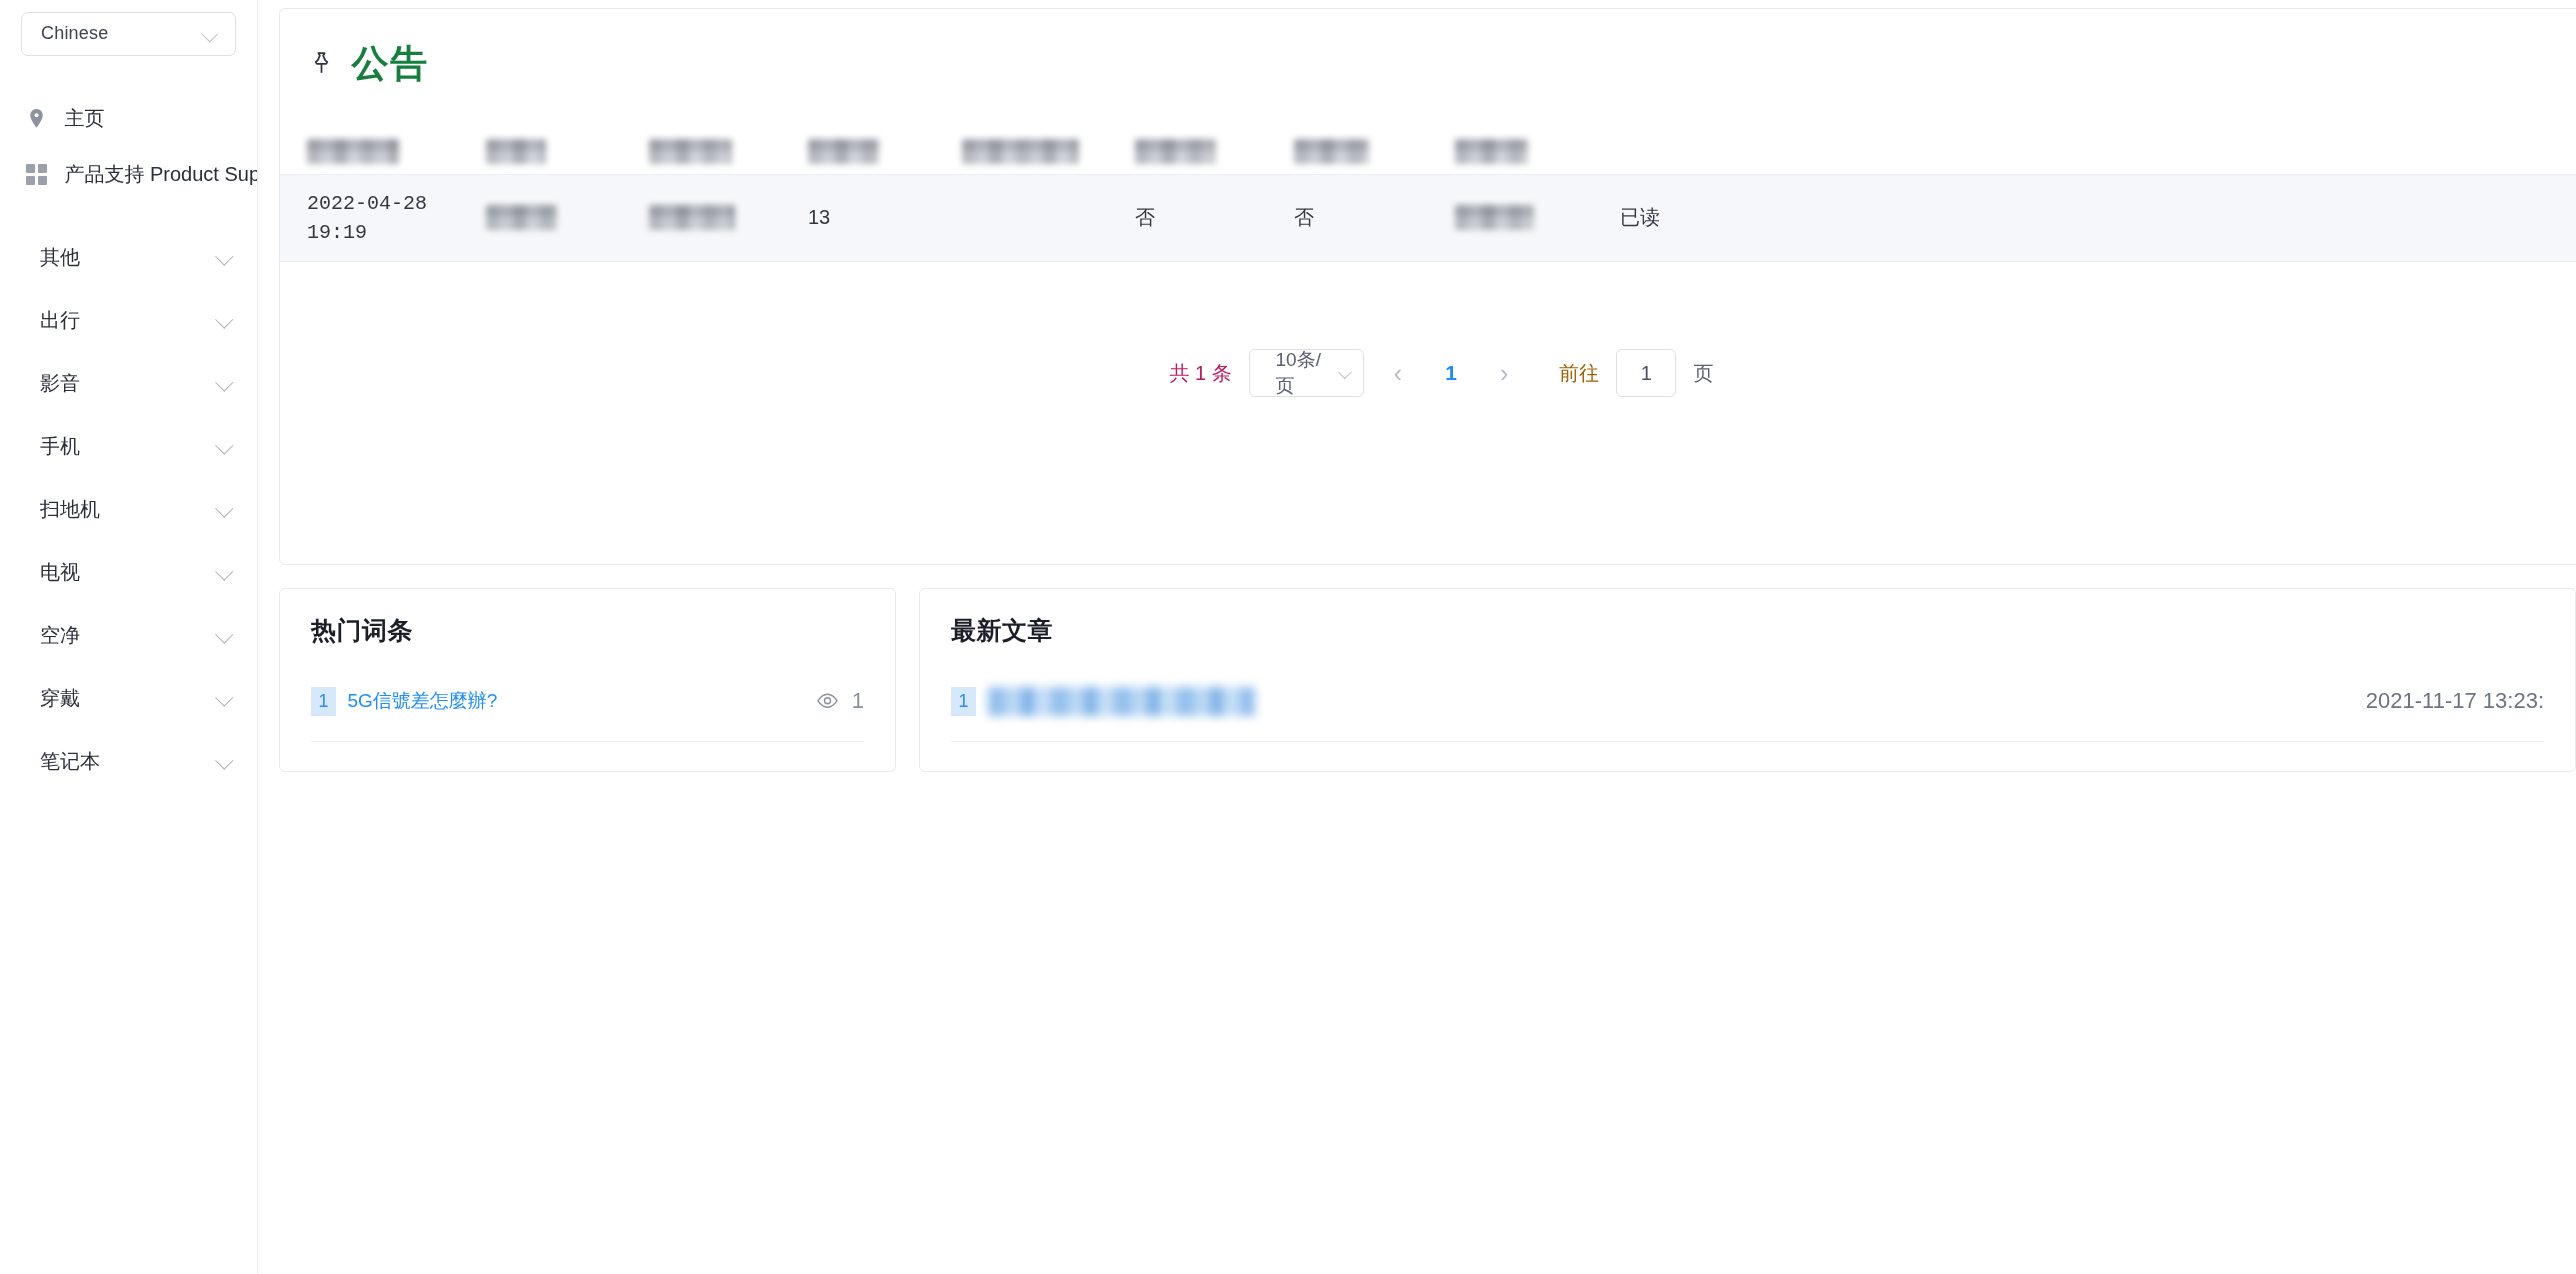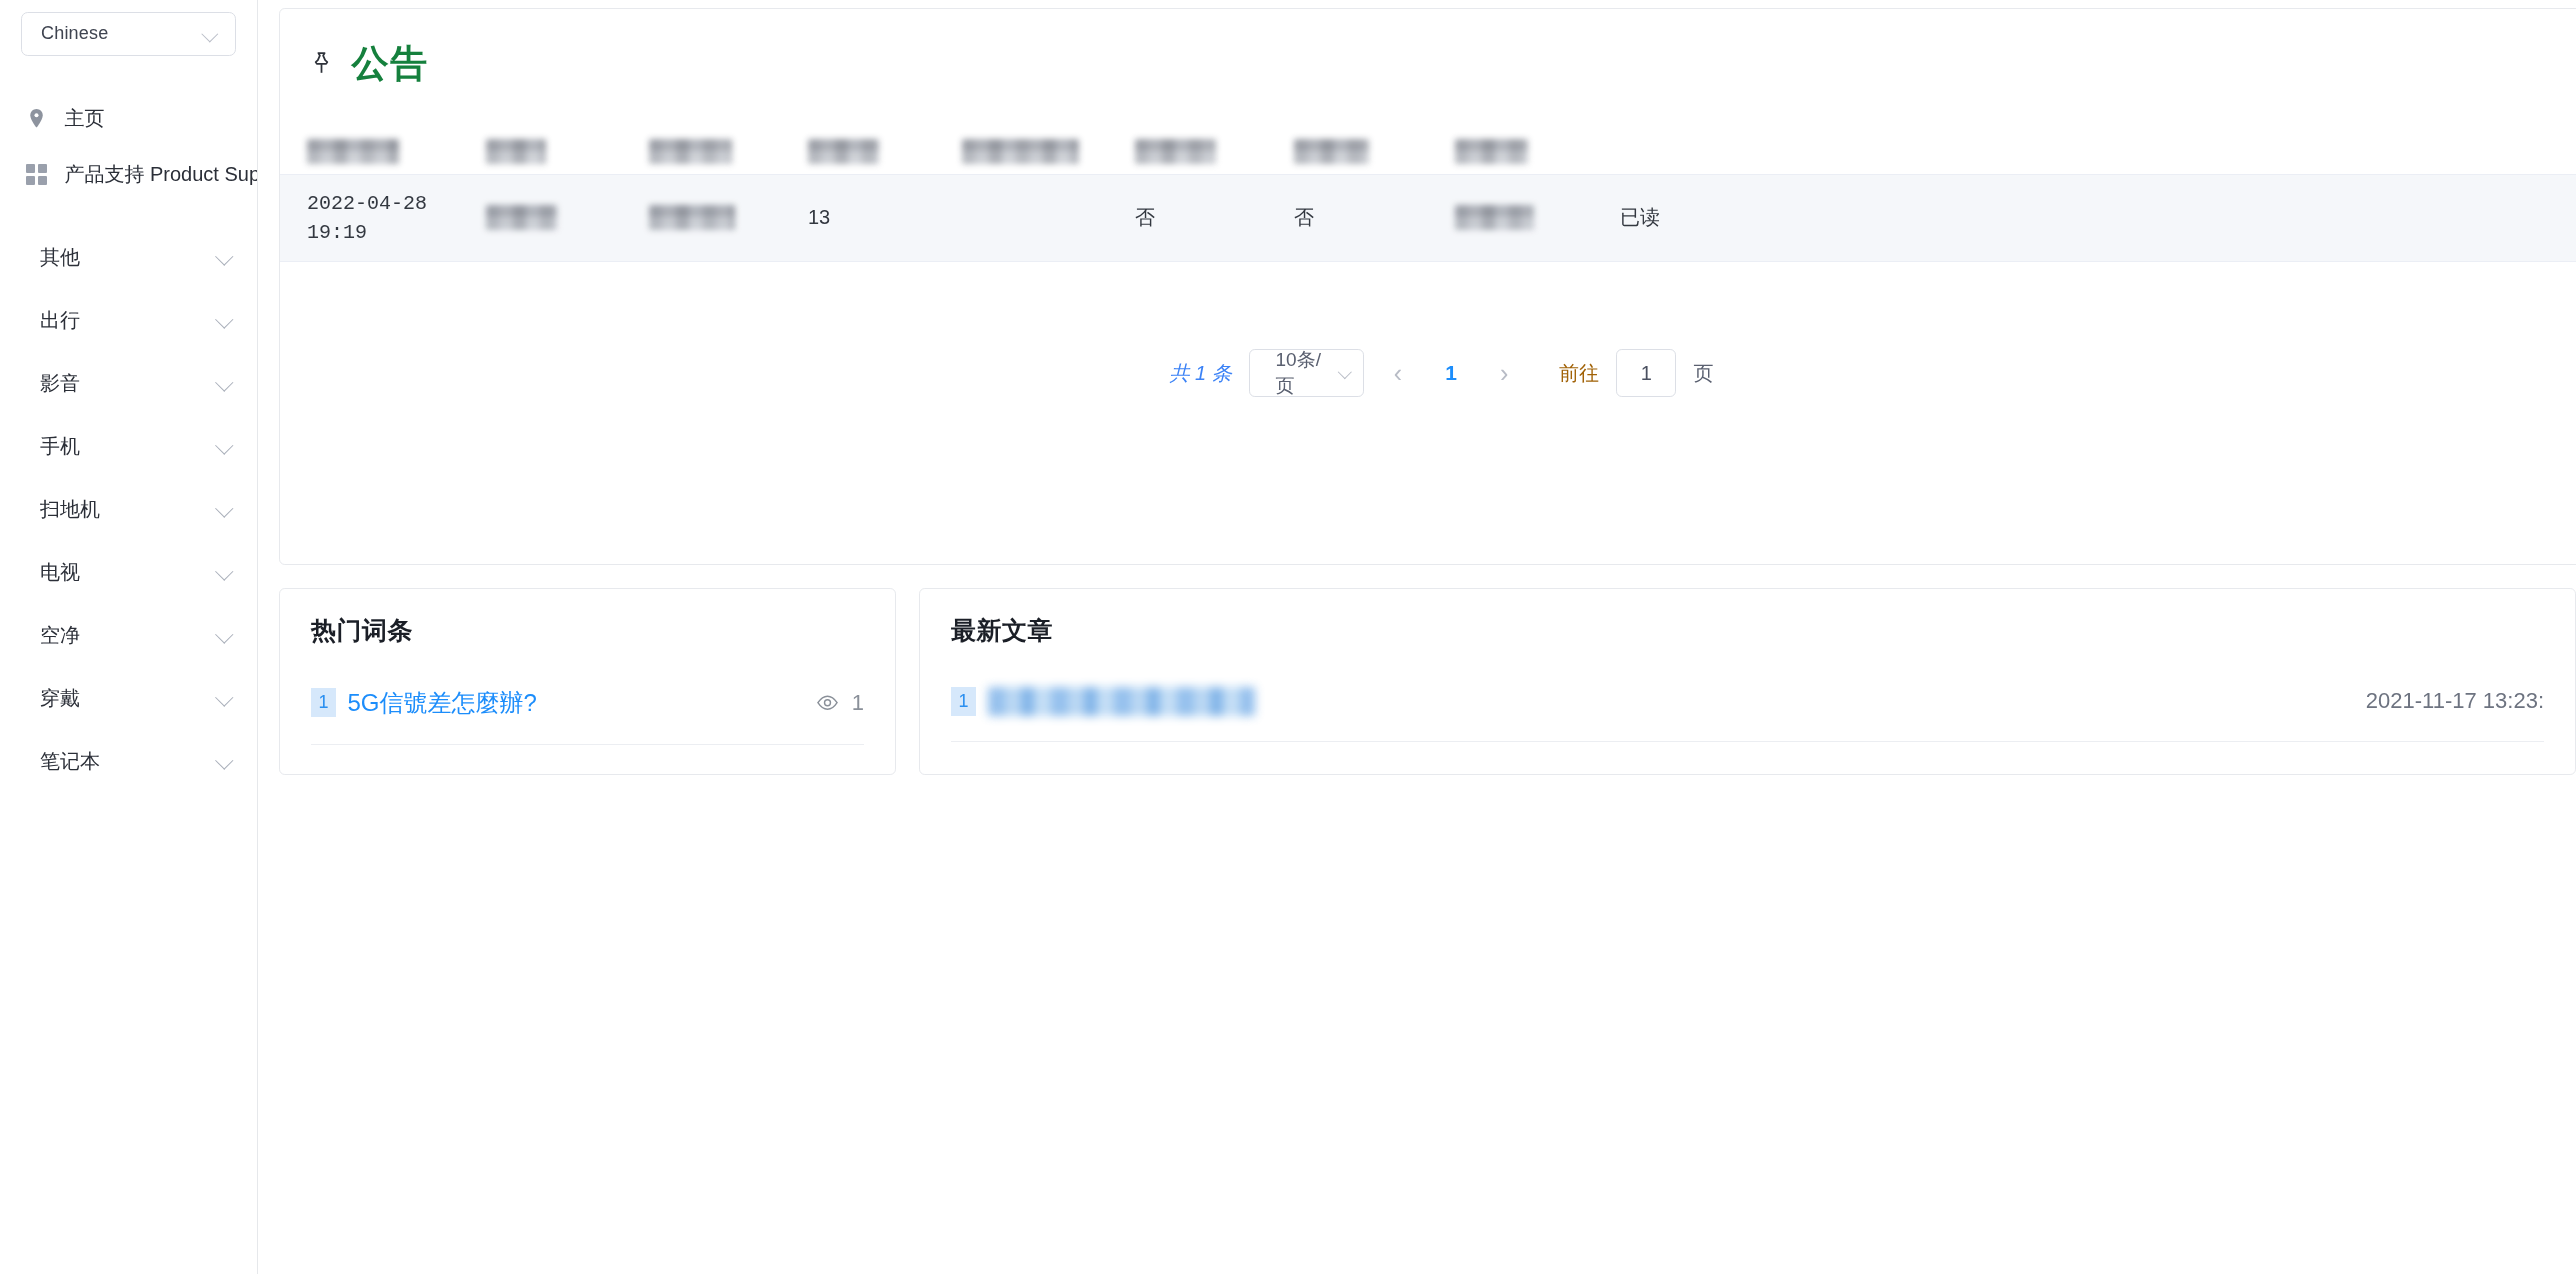--- a/index.html
+++ b/index.html
@@ -164,21 +164,21 @@
   .blur-h { height: 25px; }
   .tbl-head .col { height: 38px; align-items: flex-end; }
 
   
   .pager {
     display: flex; align-items: center; justify-content: center;
     gap: 17.3px;
     height: 115px;
     margin-top: 54px;
   }
-  .pg-total { font-size: 20px; color: #3b82f6; font-style: italic; }
+  .pg-total { font-size: 20px; color: #be185d; }
   .pg-size {
     width: 115px; height: 48px;
     border: 1px solid #dcdfe6; border-radius: 5.8px;
     display: flex; align-items: center; padding: 0 9.6px 0 13.5px;
     cursor: pointer;
     background: #fff;
   }
   .pg-size .s-val { flex: 1; font-size: 19px; color: #5a6070; margin-left: 12px; }
   .pg-size .chev { width: 15.4px; height: 15.4px; }
   .pg-size .chev::before { left:1.9px; top:1.9px; width:8.6px; height:8.6px; border-width:1.9px;}
@@ -222,21 +222,21 @@
     border-bottom: 1px solid #eceef2;
   }
   .rank {
     width: 25px; height: 29px;
     background: #d6e8fb; color: #2a8ff0;
     font-size: 18px;
     display: flex; align-items: center; justify-content: center;
     margin-right: 11.5px; flex: 0 0 auto;
   }
   .entry-link {
-    font-size: 24px; color: #1c8dfb;
+    font-size: 19px; color: #1c8dfb;
     flex: 1; cursor: pointer;
     white-space: nowrap;
   }
   .views { display: flex; align-items: center; gap: 11.5px; }
   .eye { width: 25px; height: 25px; display:flex; align-items:center; justify-content:center;}
   .views-n { font-size: 22px; color: #8a9099; }
   .entry-link-blur {
     flex: 0 0 auto;
     width: 267px; height: 29px;
     border-radius: 1.9px;

